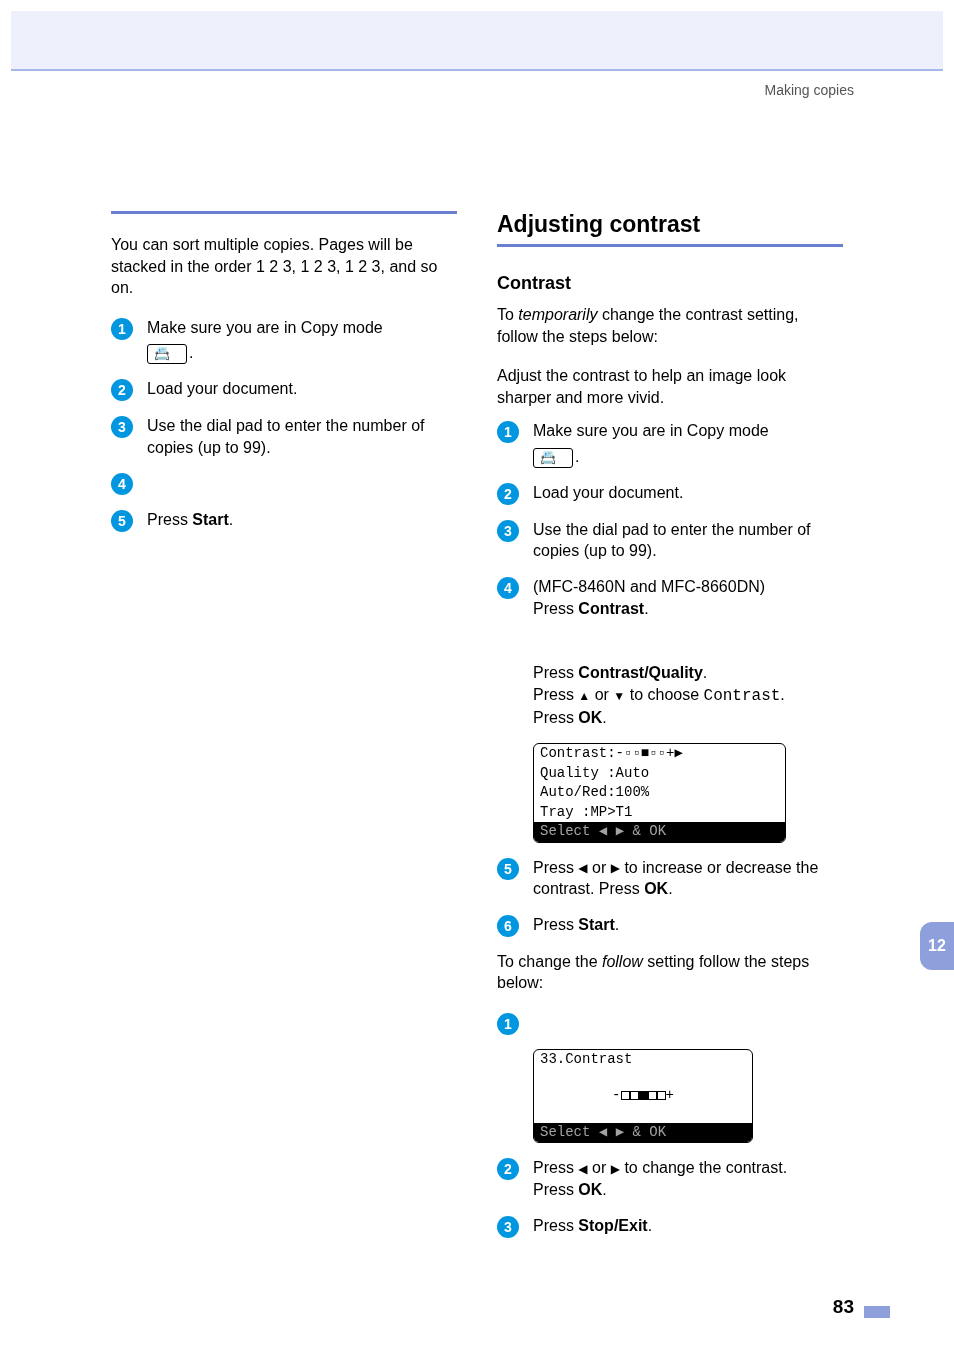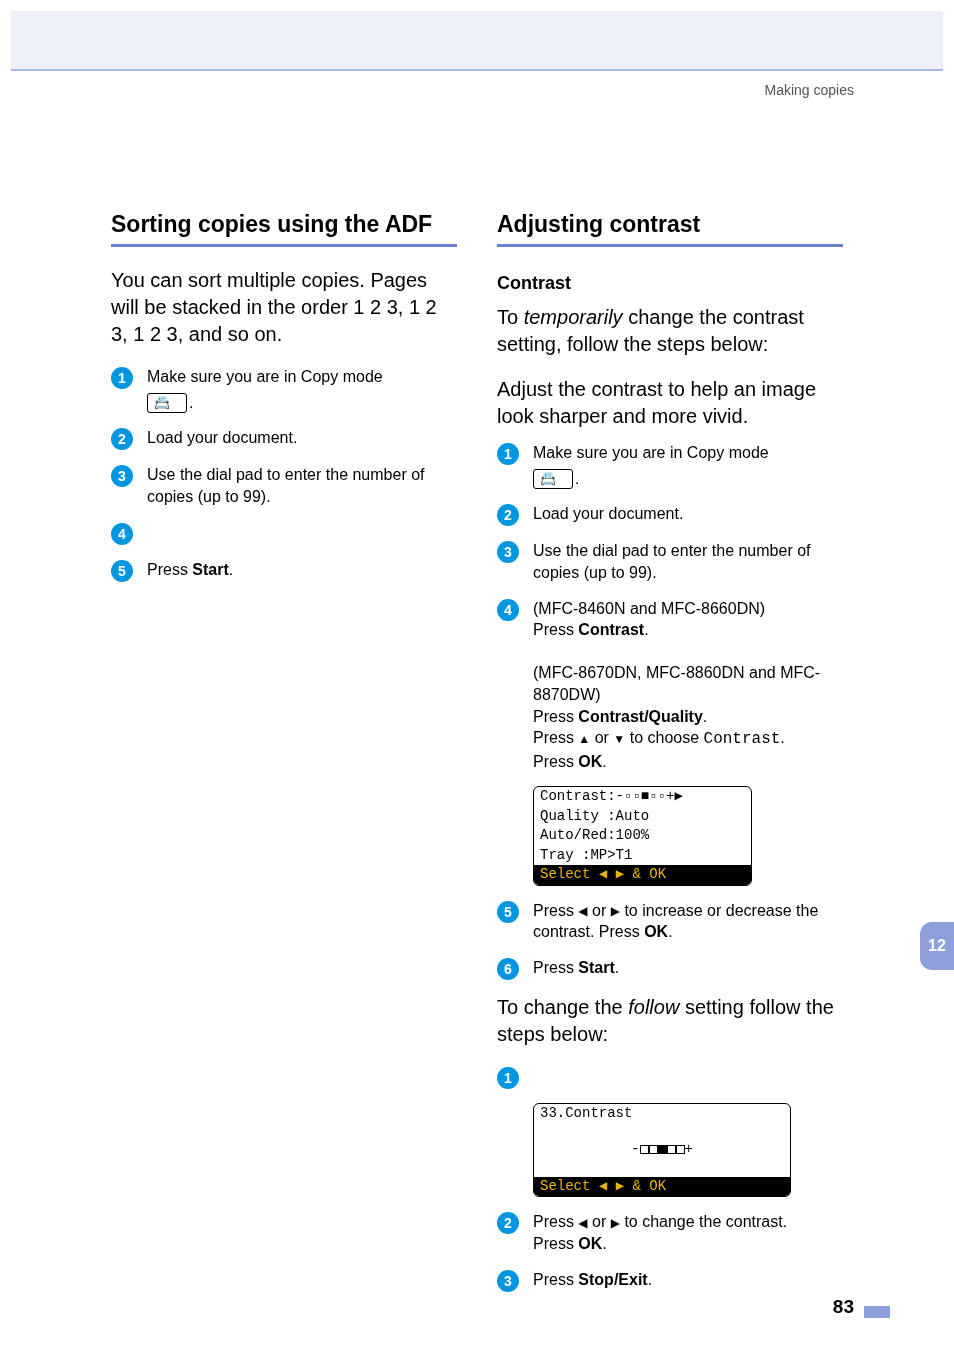--- a/index.html
+++ b/index.html
@@ -4,33 +4,33 @@
 <style>
   * { box-sizing: border-box; margin: 0; padding: 0; }
   html, body { width: 954px; height: 1348px; font-family: Arial, Helvetica, sans-serif; background: #fff; color: #000; }
   .page { width: 954px; height: 1348px; position: relative; padding: 11px; }
   .header-band { height: 60px; border-bottom: 2px solid #a7b6e8; position: relative; background: #edf0fb; }
   .header-text { position: absolute; right: 100px; top: 82px; font-size: 14px; color: #555; }
   .content { display: flex; padding: 140px 100px 0 100px; gap: 40px; }
   .col { flex: 1; }
   h2.section-title { font-size: 23px; font-weight: bold; margin-bottom: 6px; }
   .title-rule { height: 3px; background: #6a7fd1; margin-bottom: 20px; }
-  .intro { font-size: 20px; line-height: 1.35; margin-bottom: 18px; }
+  .intro { font-size: 16px; line-height: 1.35; margin-bottom: 18px; }
   .steps { list-style: none; }
   .step { display: flex; align-items: flex-start; margin-bottom: 14px; }
   .badge { width: 22px; height: 22px; border-radius: 50%; background: #0097e0; color: #fff; font-weight: bold; font-size: 14px; display: flex; align-items: center; justify-content: center; flex-shrink: 0; margin-right: 14px; margin-top: 1px; }
   .step-body { font-size: 16px; line-height: 1.35; flex: 1; }
   .copy-icon-box { display: inline-block; width: 40px; height: 20px; border: 1px solid #000; border-radius: 3px; vertical-align: middle; position: relative; margin-right: 2px; }
   .copy-icon-box::after { content: "📇"; font-size: 13px; position: absolute; left: 6px; top: 0; }
   h3.subsection { font-size: 18px; font-weight: bold; margin-bottom: 10px; }
   .lcd { border: 1px solid #000; border-radius: 6px; width: 230px; font-family: "Courier New", monospace; font-size: 14px; line-height: 1.25; margin: 8px 0 14px 36px; overflow: hidden; }
   .lcd .row { padding: 1px 6px; }
-  .lcd .row.last { background: #000; color: #eab308; }
-  .lcd1 { width: 219px; }
-  .lcd2 { width: 258px; }
+  .lcd .row.last { background: #000; color: #a3a3a3; }
+  .lcd1 { width: 253px; }
+  .lcd2 { width: 220px; }
   .lcd2 .row.mid { text-align: center; padding: 8px 6px; }
   .lcd2 .row.spacer { height: 10px; }
   .side-tab { position: absolute; right: 0; top: 922px; width: 34px; height: 48px; background: #8ea0db; color: #fff; border-radius: 12px 0 0 12px; display: flex; align-items: center; justify-content: center; font-size: 16px; font-weight: bold; }
   .page-num { position: absolute; right: 100px; bottom: 30px; font-size: 19px; font-weight: bold; }
   .page-num-bar { position: absolute; right: 64px; bottom: 30px; width: 26px; height: 12px; background: #8ea0db; }
   .tri { display: inline-block; font-size: 12px; vertical-align: middle; }
   .mono { font-family: "Courier New", monospace; }
   .bold { font-weight: bold; }
   .italic { font-style: italic; }
   .block { display: block; margin-top: 4px; }
@@ -40,21 +40,20 @@
 </head>
 <body>
 
 <div class="page">
   <div class="header-band"></div>
   <div class="header-text">Making copies</div>
 
   <div class="content">
 
     <div class="col">
-      <h2 class="section-title">Sorting copies using the ADF</h2>
       <div class="title-rule"></div>
       <p class="intro">You can sort multiple copies. Pages will be stacked in the order 1 2 3, 1 2 3, 1 2 3, and so on.</p>
 
       <ul class="steps">
         <li class="step">
           <span class="badge">1</span>
           <div class="step-body">
             <span>Make sure you are in Copy mode </span>
             <span class="block">
               <span class="copy-icon-box"></span><span>.</span>
@@ -108,21 +107,21 @@
         <li class="step">
           <span class="badge">3</span>
           <div class="step-body">Use the dial pad to enter the number of copies (up to 99).</div>
         </li>
         <li class="step">
           <span class="badge">4</span>
           <div class="step-body">
             <span>(MFC-8460N and MFC-8660DN)</span><br>
             <span>Press </span><span class="bold">Contrast</span><span>.</span>
             <br><br>
-            <span>(MFC-8670DN, MFC-8860DN and MFC-8870DW)</span><br>
+            <br>
             <span>Press </span><span class="bold">Contrast/Quality</span><span>.</span><br>
             <span>Press </span><span class="tri">▲</span><span> or </span><span class="tri">▼</span><span> to choose </span><span class="mono">Contrast</span><span>.</span><br>
             <span>Press </span><span class="bold">OK</span><span>.</span>
           </div>
         </li>
       </ul>
 
       <div class="lcd lcd1">
         <div class="row">Contrast:-▫▫■▫▫+▶</div>
         <div class="row">Quality :Auto</div>

